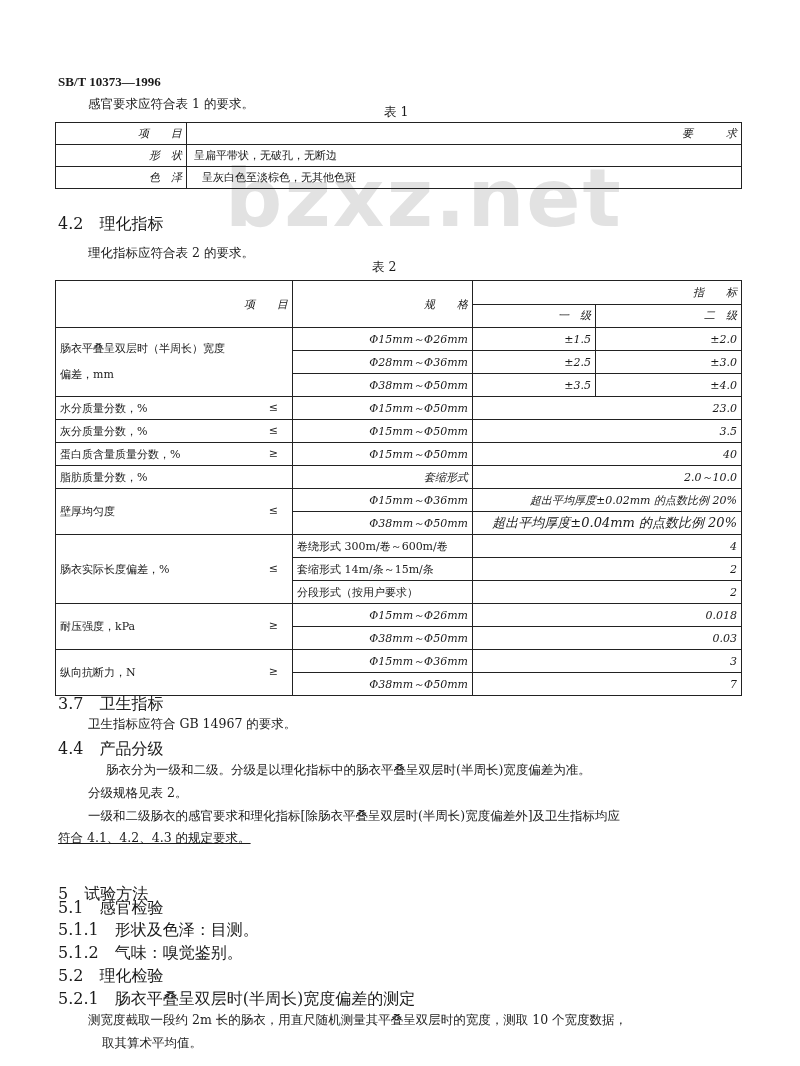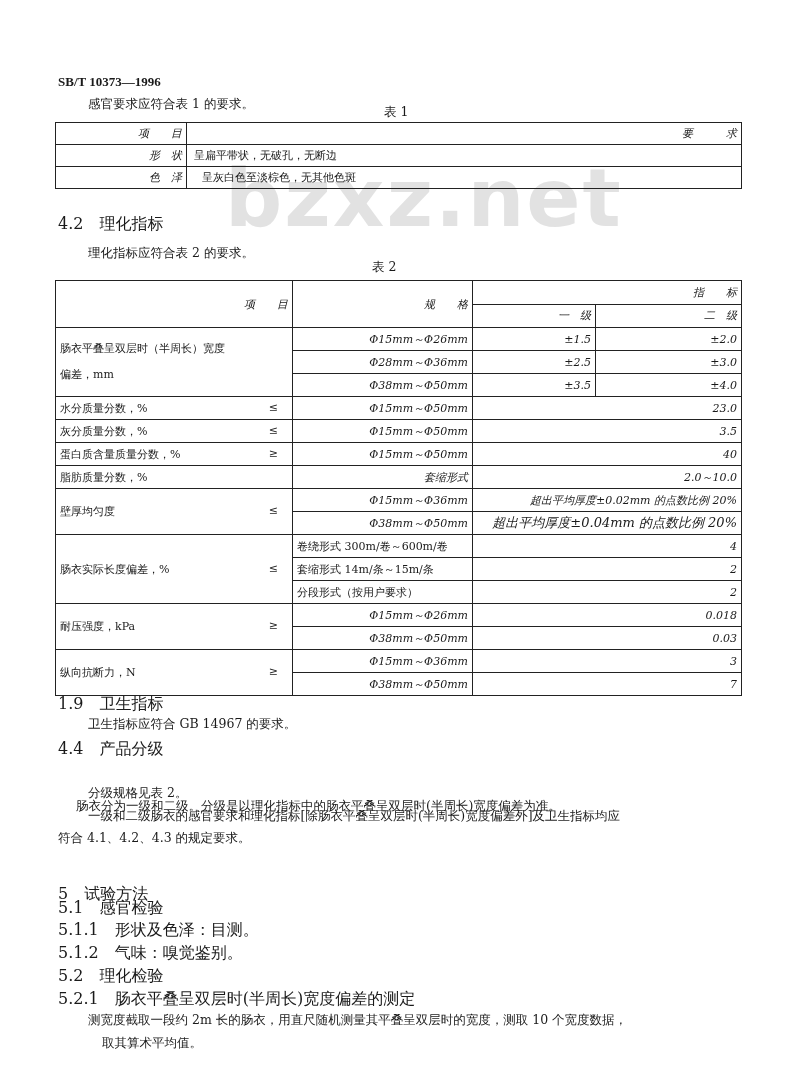--- a/index.html
+++ b/index.html
@@ -173,28 +173,28 @@
     <td class="c">Φ15mm～Φ36mm</td>
     <td class="c" colspan="2">3</td>
   </tr>
   <tr>
     <td class="c">Φ38mm～Φ50mm</td>
     <td class="c" colspan="2">7</td>
   </tr>
 </tbody>
   </table>
 
-<div class="abs sec" style="left:58px;top:694px;">1.9　卫生指标</div>
+<div class="abs sec" style="left:58px;top:694px;">3.7　卫生指标</div>
 <div class="abs para" style="left:88px;top:716px;">卫生指标应符合 GB 14967 的要求。</div>
 
 <div class="abs sec" style="left:58px;top:739px;">4.4　产品分级</div>
-<div class="abs para" style="left:76px;top:762px;margin-top:36px;">肠衣分为一级和二级。分级是以理化指标中的肠衣平叠呈双层时(半周长)宽度偏差为准。</div>
+<div class="abs para" style="left:106px;top:762px;">肠衣分为一级和二级。分级是以理化指标中的肠衣平叠呈双层时(半周长)宽度偏差为准。</div>
 <div class="abs para" style="left:88px;top:785px;">分级规格见表 2。</div>
 <div class="abs para" style="left:88px;top:808px;">一级和二级肠衣的感官要求和理化指标[除肠衣平叠呈双层时(半周长)宽度偏差外]及卫生指标均应</div>
-<div class="abs para" style="left:58px;top:830px;">符合 4.1、4.2、4.3 的规定要求。</div>
+<div class="abs para" style="left:58px;top:830px;text-decoration:underline;">符合 4.1、4.2、4.3 的规定要求。</div>
 
 <div class="abs sec" style="left:58px;top:864px;margin-top:20px;">5　试验方法</div>
 <div class="abs sec" style="left:58px;top:898px;">5.1　感官检验</div>
 <div class="abs sec" style="left:58px;top:920px;">5.1.1　形状及色泽：目测。</div>
 <div class="abs sec" style="left:58px;top:943px;">5.1.2　气味：嗅觉鉴别。</div>
 <div class="abs sec" style="left:58px;top:966px;">5.2　理化检验</div>
 <div class="abs sec" style="left:58px;top:989px;">5.2.1　肠衣平叠呈双层时(半周长)宽度偏差的测定</div>
 <div class="abs para" style="left:88px;top:1012px;">测宽度截取一段约 2m 长的肠衣，用直尺随机测量其平叠呈双层时的宽度，测取 10 个宽度数据，</div>
 <div class="abs para" style="left:58px;top:1035px;margin-left:44px;">取其算术平均值。</div>
 

